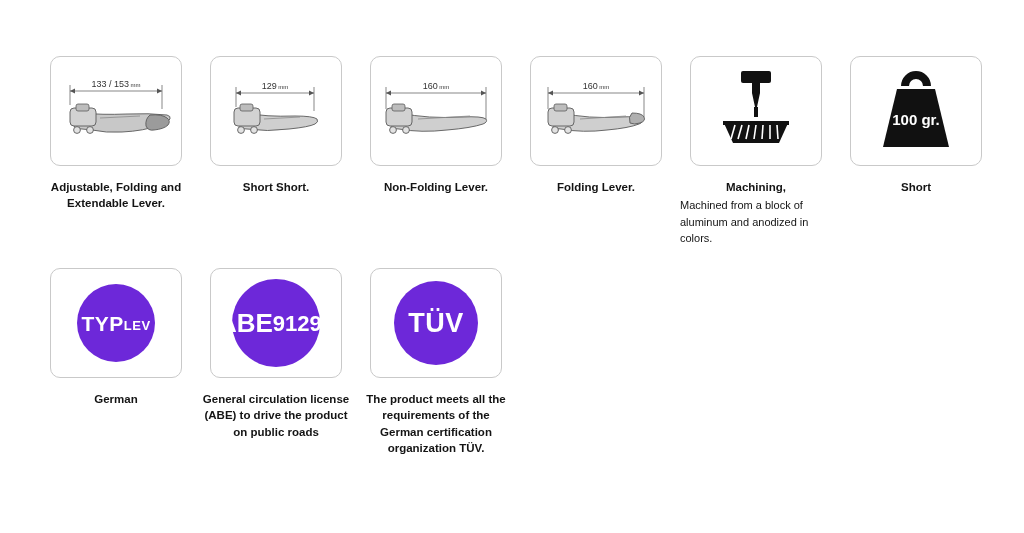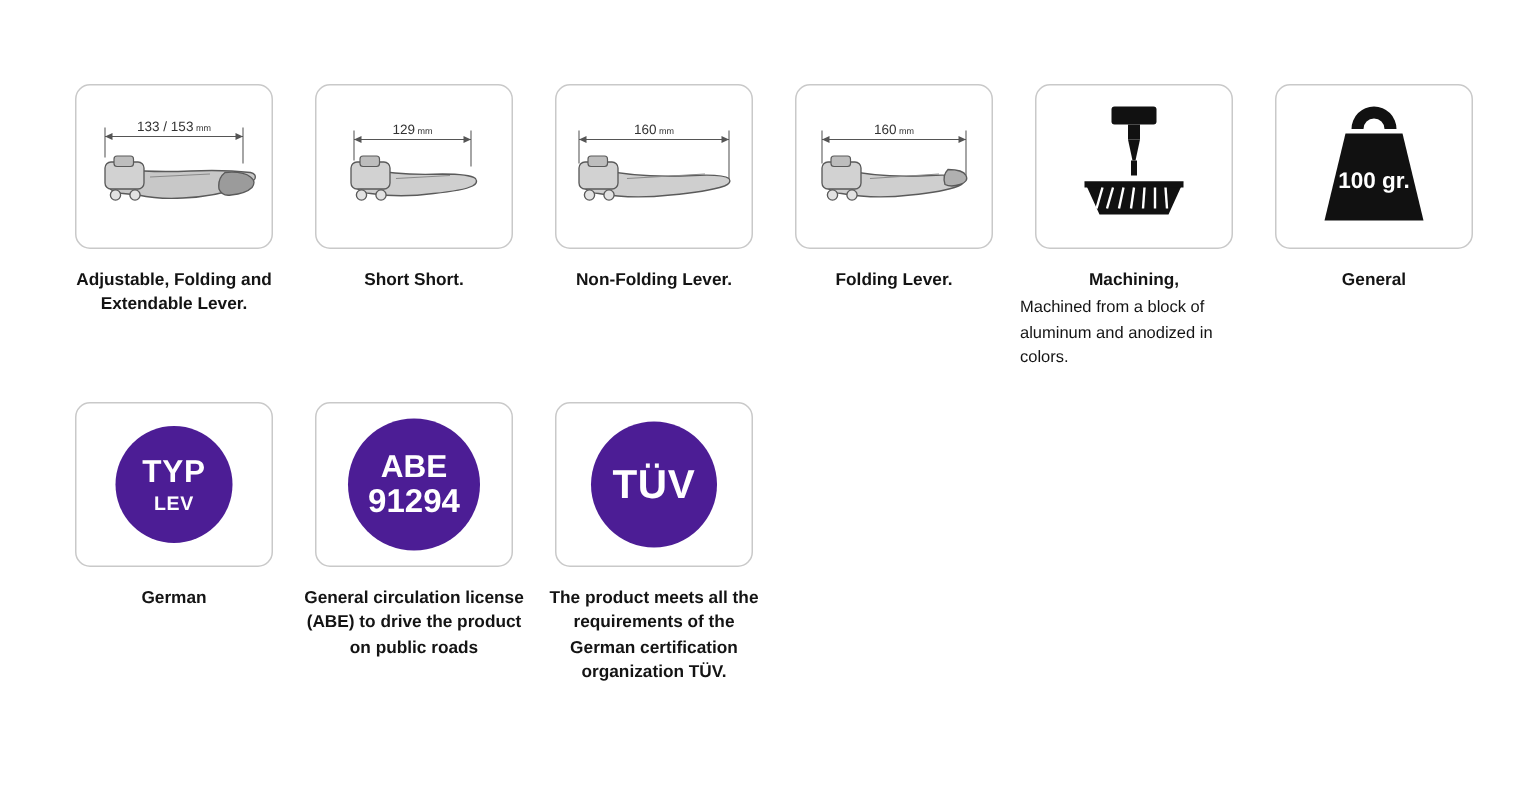--- a/index.html
+++ b/index.html
@@ -67,41 +67,41 @@
   .dimtxt {
     font-family: "Liberation Sans", sans-serif;
     font-size: 9px;
     fill: #333;
   }
   .dimtxt .unit { font-size: 6px; }
   .circle-badge {
     width: 78px;
     height: 78px;
     border-radius: 50%;
-    background: #4c1d95;
+    background: #6d28d9;
     color: #fff;
     display: flex;
-    flex-direction: column;
+    flex-direction: row;
     align-items: center;
     justify-content: center;
     line-height: 1;
   }
   .circle-badge .l1 {
     font-size: 21px;
     font-weight: bold;
     letter-spacing: 0.5px;
   }
   .circle-badge .l2 {
     font-size: 13px;
     font-weight: bold;
     margin-top: 4px;
     letter-spacing: 0.5px;
   }
   .circle-badge.abe { width: 88px; height: 88px; }
-  .circle-badge.abe .l1 { font-size: 21px; letter-spacing: 0px; }
+  .circle-badge.abe .l1 { font-size: 26px; letter-spacing: 0px; }
   .circle-badge.abe .l2 { font-size: 22px; margin-top: 1px; letter-spacing: 0px; text-align: right; }
   .circle-badge.tuv { width: 84px; height: 84px; text-align: right; }
   .circle-badge.tuv .l1 { font-size: 27px; }
 </style>
 </head>
 <body>
 
 <div class="sheet">
 
   <div class="grid">
@@ -231,21 +231,21 @@
     </div>
 
     <div class="cell">
       <div class="box">
         <svg width="110" height="96" viewBox="0 0 110 96">
           <path d="M55 8 a15 15 0 0 1 15 15 h-8 a7 7 0 0 0 -14 0 h-8 a15 15 0 0 1 15 -15 z" fill="#111"></path>
           <path d="M36 26 h38 l14 58 h-66 z" fill="#111"></path>
           <text x="55" y="62" text-anchor="middle" fill="#ffffff" font-family="Liberation Sans, sans-serif" font-size="15" font-weight="bold">100 gr.</text>
         </svg>
       </div>
-      <div class="caption">General</div>
+      <div class="caption">Short</div>
     </div>
 
   </div>
 
   <div class="grid" style="top: 268px;">
 
     <div class="cell">
       <div class="box">
         <div class="circle-badge">
           <span class="l1">TYP</span>

